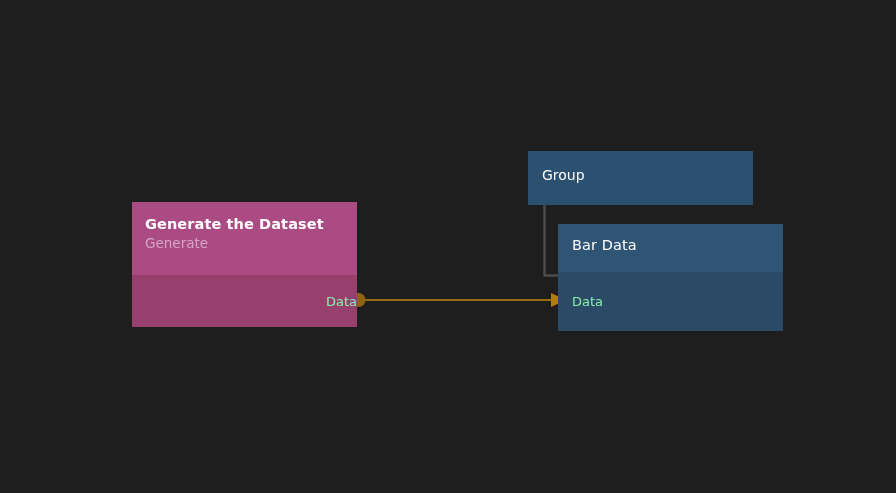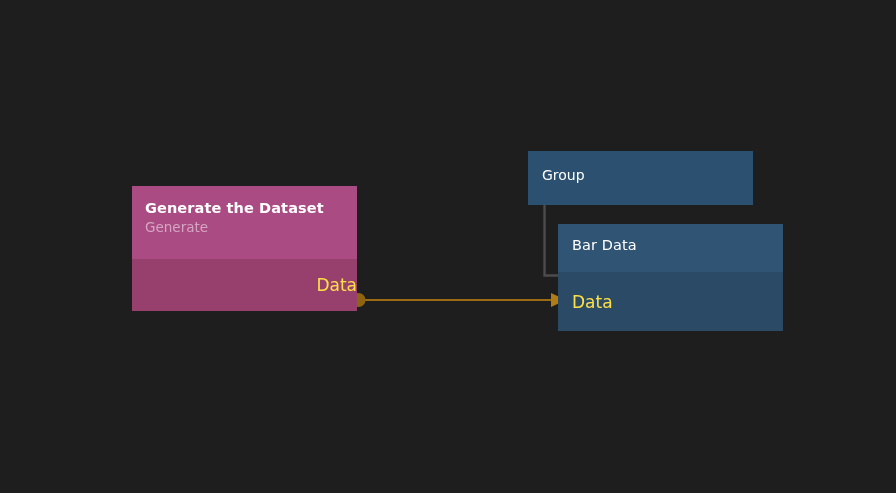--- a/index.html
+++ b/index.html
@@ -61,29 +61,29 @@
     white-space: nowrap;
   }
   .port-row {
     position: relative;
     display: flex;
     align-items: center;
     width: 100%;
     height: 100%;
   }
   .port-label {
-    font-size: 17px;
-    color: #fde047;
+    font-size: 13px;
+    color: #86efac;
     white-space: nowrap;
   }
 
   
   #node-function {
     left: 132px;
-    top: 186px;
+    top: 202px;
     width: 225px;
     height: 125px;
   }
   #node-function .node-header {
     height: 73px;
     background: #ab4b83;
     padding: 14px 0 0 13px;
   }
   #node-function .node-title   { margin: 0 0 3px 0; }
   #node-function .node-subtitle{ color: #d5a6c3; }

